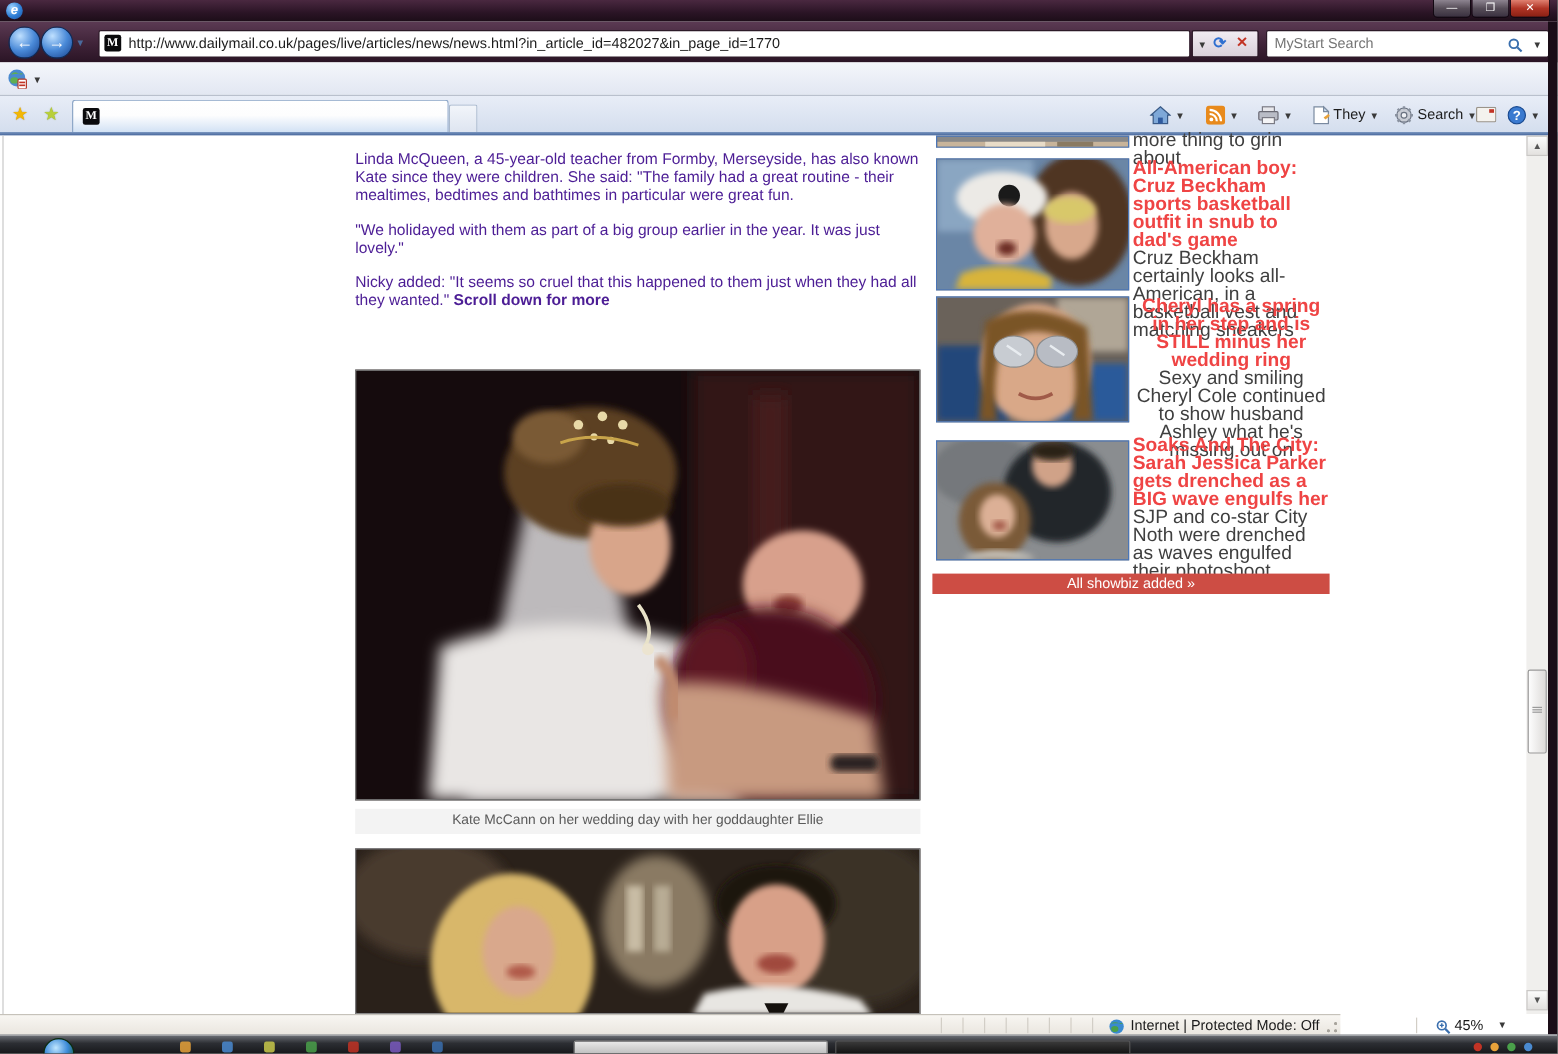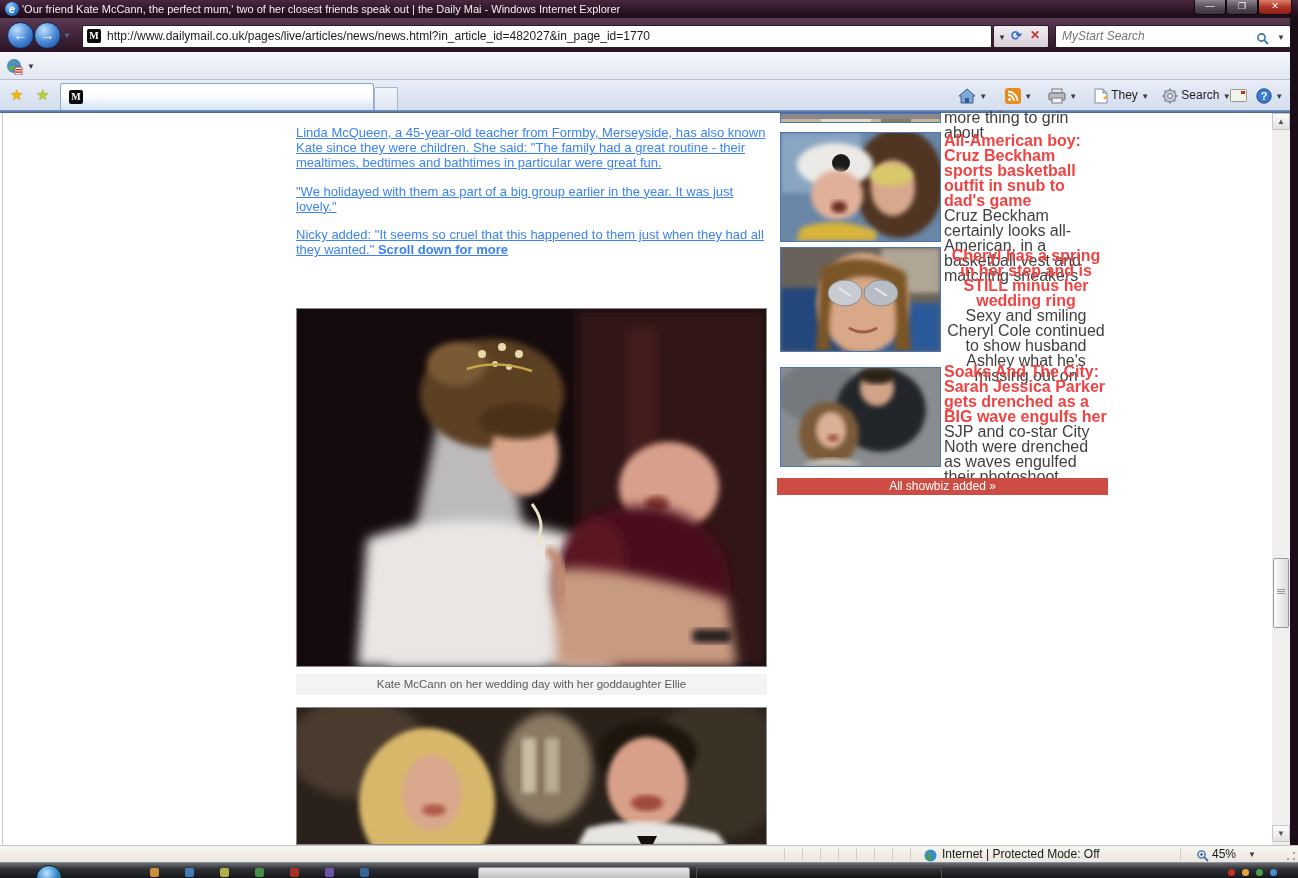--- a/index.html
+++ b/index.html
@@ -28,21 +28,21 @@
   .field{position:absolute;top:7px;height:21px;background:#fff;border:1px solid #2c1a28;
     border-radius:2px;}
   .favicon{display:inline-block;width:14px;height:14px;background:#0a0a0c;border-radius:2px;
     color:#fff;font-size:10px;font-weight:bold;text-align:center;line-height:14px;
     font-family:"Liberation Serif",serif;}
   #urltext{position:absolute;left:24px;top:0;right:6px;font-size:12px;line-height:20px;
     color:#1c1c1c;white-space:nowrap;overflow:hidden;}
   #reloadpanel{position:absolute;left:993px;top:7px;width:54px;height:21px;
     background:linear-gradient(#f1ecf2,#d9d0da);border:1px solid #2c1a28;border-radius:2px;}
   #searchbox input{position:absolute;left:4px;top:2px;width:200px;border:0;outline:0;
-    font-family:"Liberation Sans",sans-serif;font-size:12px;font-style:italic;color:#8a8a8a;
+    font-family:"Liberation Sans",sans-serif;font-size:12px;color:#8a8a8a;
     background:transparent;}
   .caret{color:#4a6a9c;font-size:8px;}
   .caret-d{color:#3a3a3a;font-size:8px;}
 
   #pdfrow{left:0;top:52px;width:1298px;height:27px;border-bottom:1px solid #b9c0cd;
     background:linear-gradient(#f4f6fb,#e2e7f2);}
   #tabrow{left:0;top:80px;width:1298px;height:30px;
     background:linear-gradient(#e8edf7,#d4deee);}
   .star{font-size:15px;}
   #activetab{position:absolute;left:60px;top:83px;width:312px;height:27px;
@@ -66,37 +66,37 @@
   #scrolltrack{left:1272px;top:113px;width:18px;height:732px;background:#f0efed;}
   .scrollarrow{position:absolute;left:0;width:18px;height:17px;
     background:linear-gradient(#fcfcfc,#e3e1df);border:1px solid #c9c7c5;box-sizing:border-box;
     color:#555;font-size:8px;text-align:center;line-height:15px;}
   #scrollthumb{position:absolute;left:1px;top:445px;width:16px;height:70px;border-radius:2px;
     background:linear-gradient(90deg,#fdfdfd,#dddbd9);border:1px solid #999;box-sizing:border-box;}
   #scrollthumb i{display:block;margin:30px auto 0;width:8px;height:1px;background:#9a9a9a;
     box-shadow:0 2px 0 #9a9a9a,0 4px 0 #9a9a9a;}
 
   
-  #articlecol{left:296px;top:125px;width:471px;font-size:13px;line-height:15.2px;color:#3b82f6;text-decoration:underline;}
+  #articlecol{left:296px;top:125px;width:471px;font-size:13px;line-height:15.2px;color:#4c1d95;}
   #articlecol p{margin:0 0 13px 0;}
   .photo-frame{border:1px solid #888;box-sizing:border-box;background:#120a0c;overflow:hidden;}
   #caption{left:296px;top:674px;width:471px;height:21px;background:#f3f3f3;
     font-size:11.5px;color:#5a5a5a;text-align:center;line-height:21px;}
 
   
   .thumb{position:absolute;left:780px;width:161px;box-sizing:border-box;
     border:1px solid #4a76b8;overflow:hidden;background:#888;}
   .sbtext{position:absolute;left:944px;width:164px;font-size:16px;line-height:15px;}
   .sbhead{color:#ef4444;font-weight:bold;}
   .sbdesc{color:#3f3f3f;}
   #allnews{left:777px;top:478px;width:331px;height:17px;background:#cd4d44;color:#fff;
     font-size:12px;text-align:center;line-height:17px;}
 
   
-  #statusbar{left:0;top:845px;width:1298px;height:17px;border-top:1px solid #c6c2ba;
+  #statusbar{left:0;top:845px;width:1117px;height:17px;border-top:1px solid #c6c2ba;
     background:linear-gradient(#f8f6f2,#e9e5de);font-size:12px;color:#1a1a1a;}
   .sep{position:absolute;top:2px;width:1px;height:13px;background:#d2cec6;}
   #grip{position:absolute;right:2px;bottom:2px;width:10px;height:10px;
     background:
      radial-gradient(circle at 8px 2px,#a8a49c 1px,transparent 1.6px),
      radial-gradient(circle at 8px 8px,#a8a49c 1px,transparent 1.6px),
      radial-gradient(circle at 2px 8px,#a8a49c 1px,transparent 1.6px);}
 
   
   #taskbar{left:0;top:862px;width:1298px;height:16px;
@@ -110,21 +110,20 @@
 
   .ic{display:inline-block;vertical-align:middle;}
 </style>
 </head>
 <body>
 
 <div id="screen">
 
   <div id="titlebar" class="abs">
     <span class="ie-logo">e</span>
-    <span class="ttext">'Our friend Kate McCann, the perfect mum,' two of her closest friends speak out | the Daily Mai - Windows Internet Explorer</span>
     <div class="winbtn" style="left:1194px;width:30px;">
         <span>—</span>
       </div>
     <div class="winbtn" style="left:1226px;width:30px;">
         <span>❐</span>
       </div>
     <div class="winbtn" id="btn-close" style="left:1258px;width:32px;">
         <span>✕</span>
       </div>
   </div>

